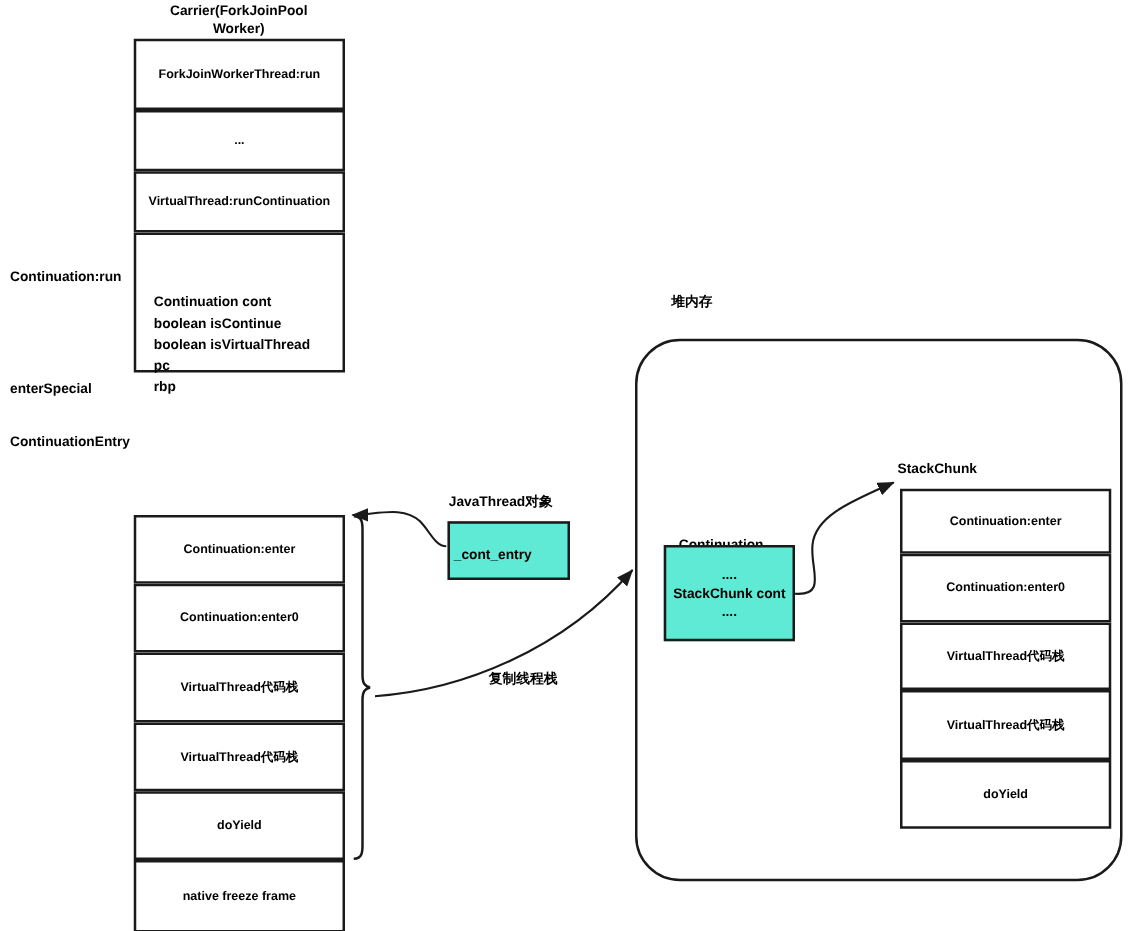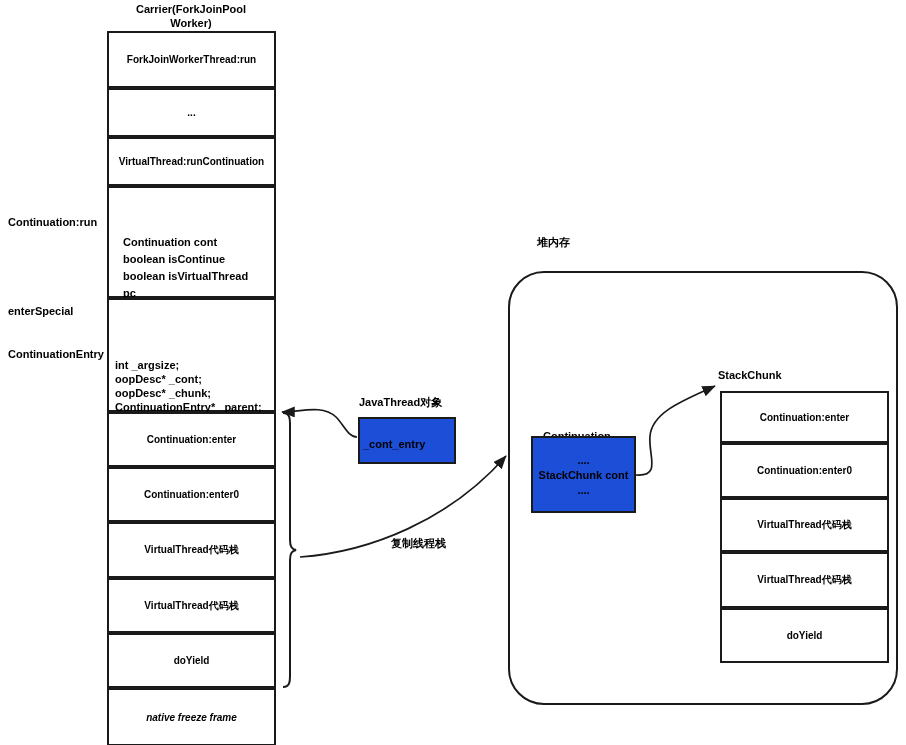--- a/index.html
+++ b/index.html
@@ -18,21 +18,21 @@
          background:#fff;display:flex;align-items:center;justify-content:center;}
   .frame .txt{font-size:10px;font-weight:bold;text-align:center;}
 
   
   .frame.fields{display:block;}
   .frame.fields .flist{font-size:11px;font-weight:bold;margin-top:32px;}
   .frame.fields .flist div{white-space:nowrap;}
 
   
   .box{position:absolute;box-sizing:border-box;border:2px solid #1a1a1a;
-       background:#1d4ed8;}
+       background:#5eead4;}
   .box .inner{font-size:11px;font-weight:bold;}
 
   .heap{position:absolute;box-sizing:border-box;border:2px solid #1a1a1a;
         border-radius:36px;background:#fff;}
 </style>
 </head>
 <body>
 
 <div class="diagram">
 
@@ -58,45 +58,37 @@
   <div class="frame fields" style="left:107px;top:186px;width:169px;height:112px;">
     <div class="flist" style="padding:14px 0 0 14px;line-height:17px;">
       <div>Continuation cont</div>
       <div>boolean isContinue</div>
       <div>boolean isVirtualThread</div>
       <div>pc</div>
       <div>rbp</div>
     </div>
   </div>
 
-  <div class="frame fields" style="left:107px;top:298px;width:169px;height:114px;">
-    <div class="flist" style="padding:26px 0 0 6px;line-height:14px;">
-      <div>int _argsize;</div>
-      <div>oopDesc* _cont;</div>
-      <div>oopDesc* _chunk;</div>
-      <div>ContinuationEntry* _parent;</div>
-    </div>
-  </div>
 
   <div class="frame" style="left:107px;top:412px;width:169px;height:55px;">
     <span class="txt">Continuation:enter</span>
   </div>
   <div class="frame" style="left:107px;top:467px;width:169px;height:55px;">
     <span class="txt">Continuation:enter0</span>
   </div>
   <div class="frame" style="left:107px;top:522px;width:169px;height:56px;">
     <span class="txt">VirtualThread代码栈</span>
   </div>
   <div class="frame" style="left:107px;top:578px;width:169px;height:55px;">
     <span class="txt">VirtualThread代码栈</span>
   </div>
   <div class="frame" style="left:107px;top:633px;width:169px;height:55px;">
     <span class="txt">doYield</span>
   </div>
-  <div class="frame" style="left:107px;top:688px;width:169px;height:58px;font-style:italic;">
+  <div class="frame" style="left:107px;top:688px;width:169px;height:58px;">
     <span class="txt">native freeze frame</span>
   </div>
 
   <div class="lbl" style="left:359px;top:396px;">JavaThread对象</div>
   <div class="box" style="left:358px;top:417px;width:98px;height:47px;">
     <div class="inner" style="padding:19px 0 0 3px;">_cont_entry</div>
   </div>
 
   <div class="lbl" style="left:391px;top:537px;">复制线程栈</div>
 

